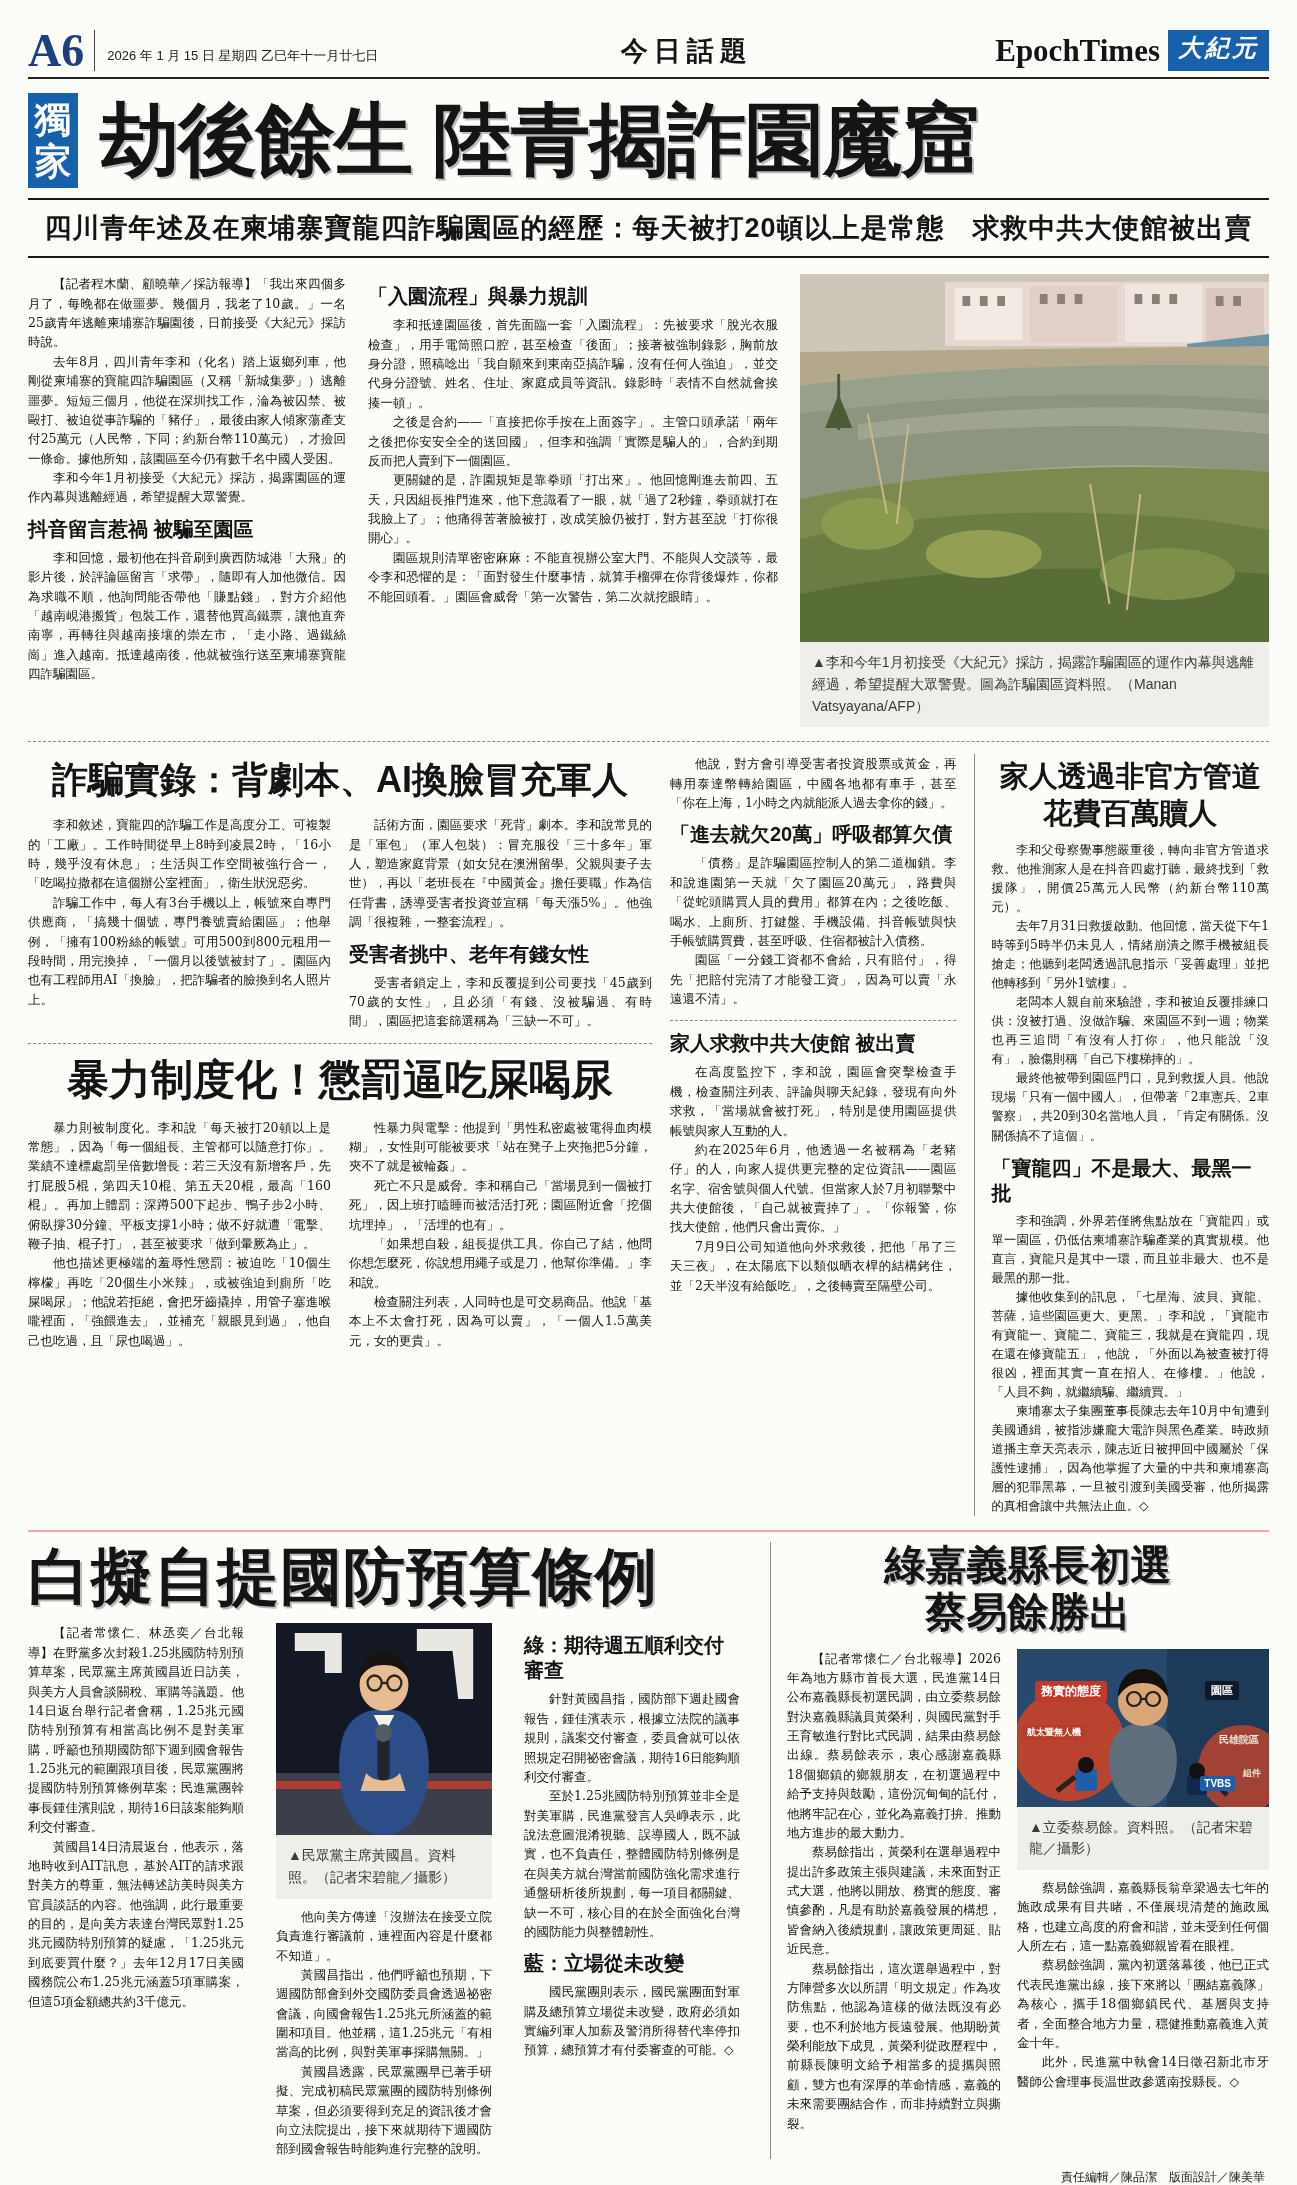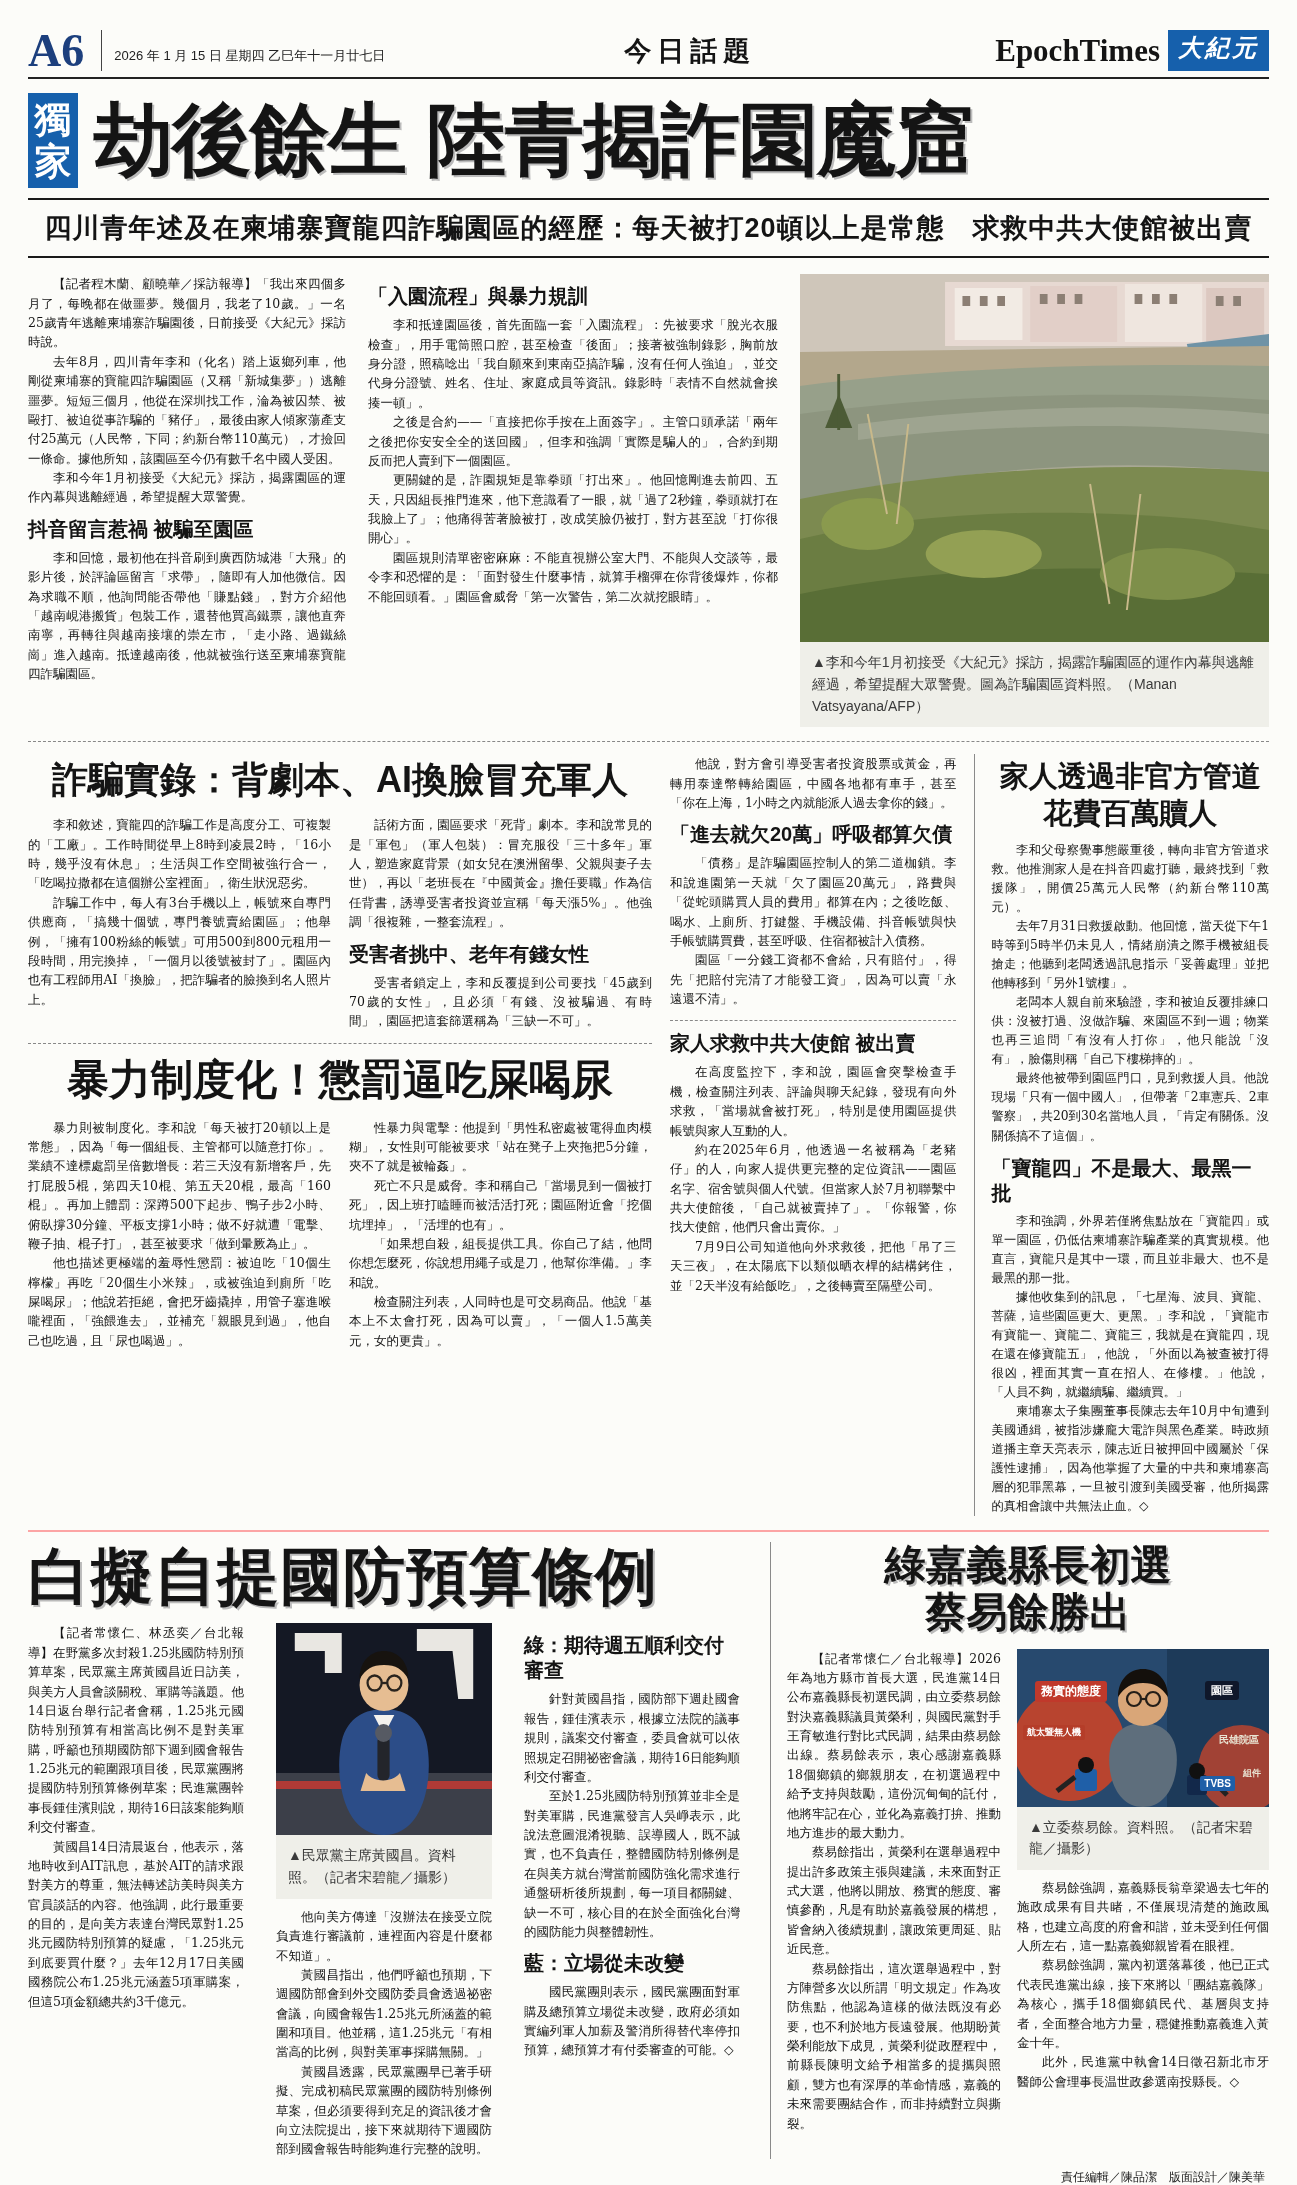--- a/index.html
+++ b/index.html
@@ -1,28 +1,28 @@
 <!DOCTYPE html>
 <html><head>
 <meta charset="utf-8">
 <style>
   html,body{margin:0;padding:0;background:#e8e8e4;}
   body{width:1297px;height:2185px;overflow:hidden;font-family:"DejaVu Serif","Liberation Serif",serif;color:#141414;}
   .page{width:1297px;height:2185px;background:#fcfcf9;box-sizing:border-box;padding:30px 28px 0 28px;position:relative;}
   
   .masthead{display:flex;align-items:flex-end;border-bottom:2px solid #222;padding-bottom:6px;position:relative;}
-  .pageno{font-family:"Liberation Serif",serif;font-size:46px;font-weight:bold;color:#1c3f7d;line-height:.9;margin-right:17px;}
+  .pageno{font-family:"Liberation Serif",serif;font-size:46px;font-weight:bold;color:#1c3f7d;line-height:.9;margin-right:10px;}
   .mast-rule{width:1px;background:#444;align-self:stretch;margin-right:12px;}
   .mast-date{font-family:"Liberation Sans",sans-serif;font-size:13px;color:#222;padding-bottom:6px;white-space:nowrap;}
   .mast-center{flex:1;text-align:center;font-family:"Liberation Sans",sans-serif;font-size:27px;font-weight:900;letter-spacing:6px;padding-bottom:2px;}
   .mast-logo{display:flex;align-items:center;gap:8px;padding-bottom:0;}
   .logo-en{font-family:"Liberation Serif",serif;font-size:31px;font-weight:bold;letter-spacing:0;}
   .logo-box{background:#1660ac;color:#fff;font-family:"Liberation Sans",sans-serif;font-weight:700;font-size:24px;padding:2px 10px 7px;letter-spacing:3px;font-style:italic;}
   
-  .lead-hl{display:flex;align-items:center;gap:16px;margin:14px 0 10px;}
+  .lead-hl{display:flex;align-items:center;gap:22px;margin:14px 0 10px;}
   .tag-box{background:#1660ac;color:#fff;width:46px;min-width:46px;font-family:"Liberation Sans",sans-serif;font-weight:900;font-size:37px;line-height:1.12;text-align:center;padding:6px 2px;word-break:break-all;}
   .lead-h1{font-family:"Liberation Sans",sans-serif;font-size:79px;font-weight:900;letter-spacing:-1px;line-height:1.05;white-space:nowrap;text-shadow:2px 2px 0 #bbb;}
   .deck{border-top:2px solid #1a1a1a;border-bottom:2px solid #1a1a1a;text-align:center;font-family:"Liberation Sans",sans-serif;font-weight:800;font-size:27px;padding:10px 0;letter-spacing:1px;}
   
   .blocks p{font-size:12.5px;line-height:1.55;text-align:justify;margin:0;text-indent:2em;}
   .blocks .blk-h{font-family:"Liberation Sans",sans-serif;font-weight:900;font-size:20px;margin:10px 0 6px;text-indent:0;line-height:1.25;}
   
   .top-art{display:flex;gap:22px;margin-top:16px;}
   .top-col1{width:318px;}
   .top-col2{width:410px;}

